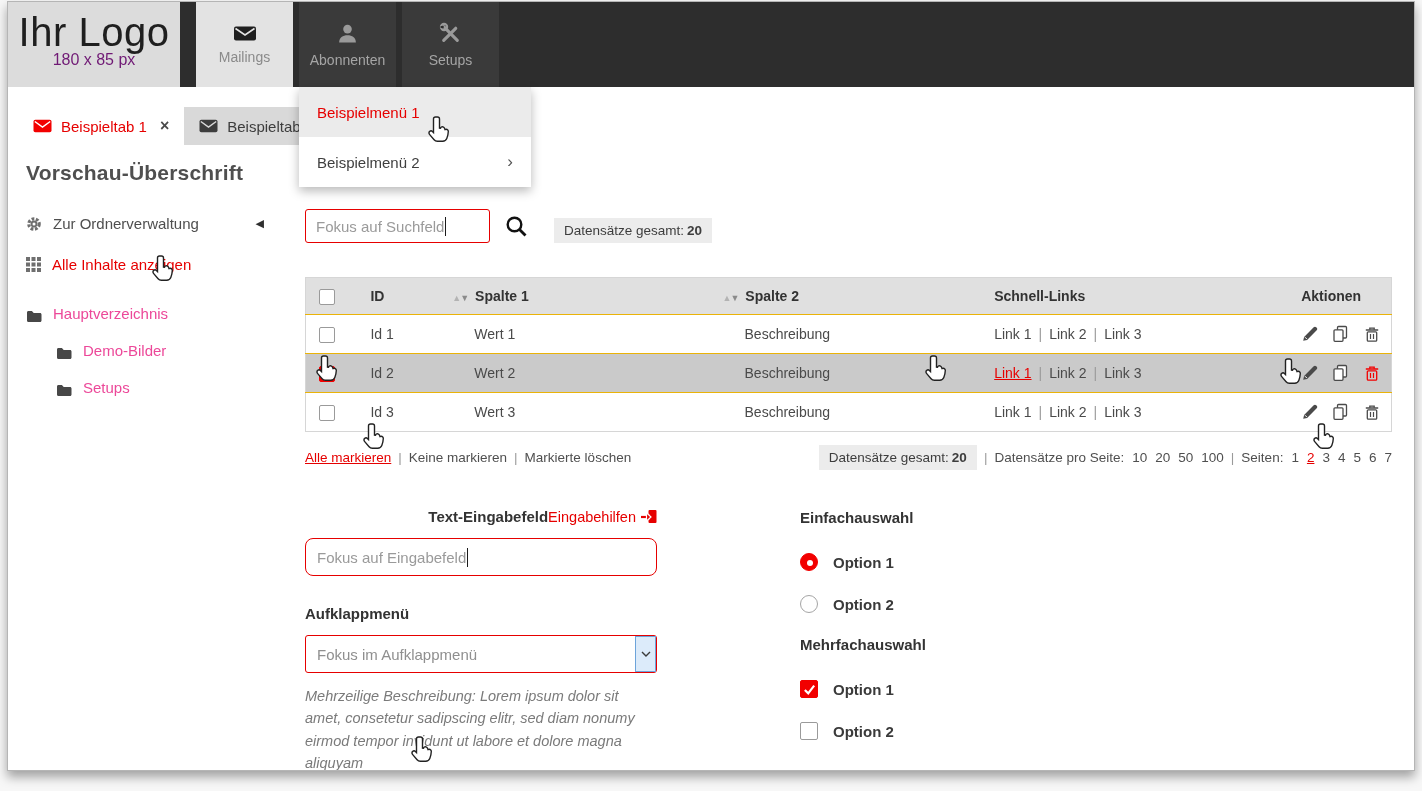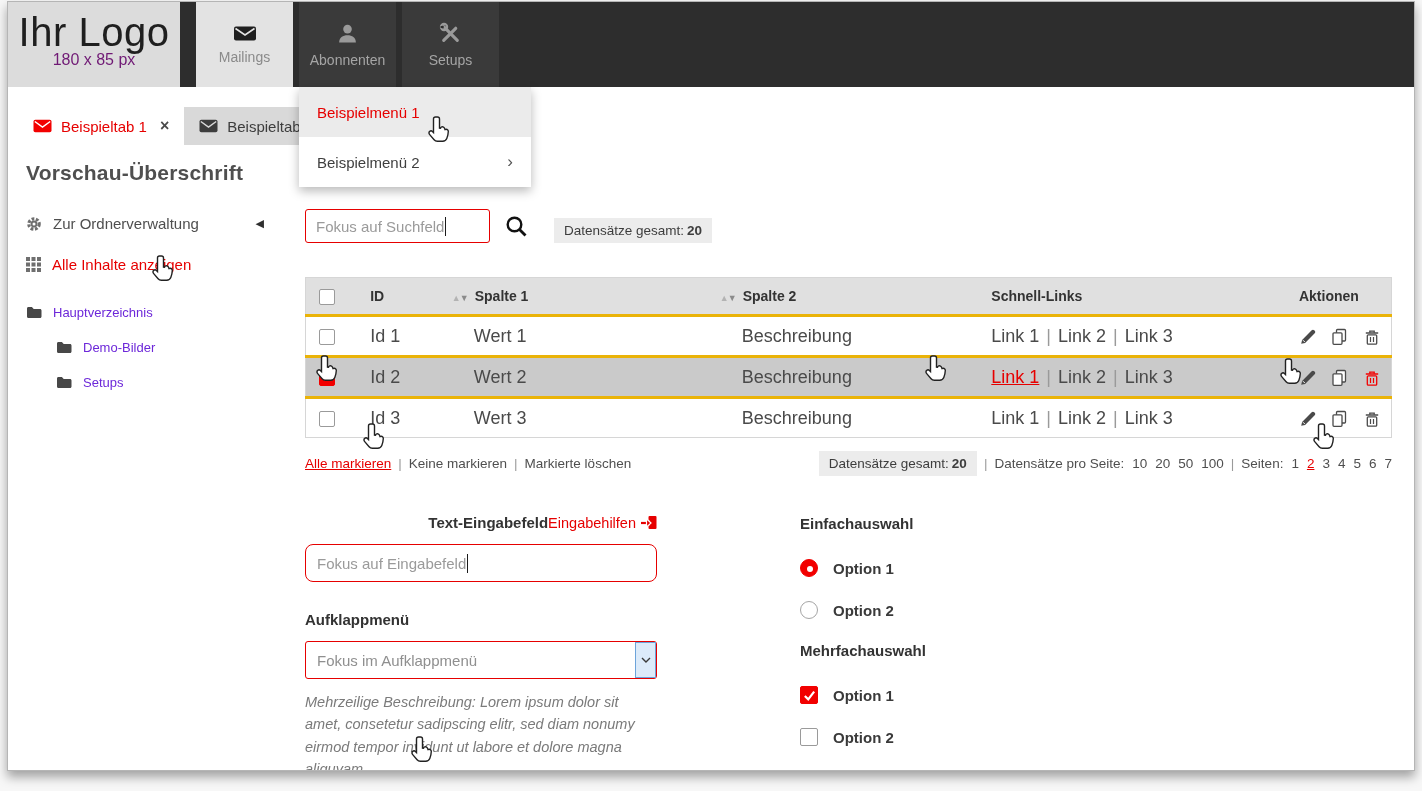--- a/index.html
+++ b/index.html
@@ -33,34 +33,34 @@
   .tab.inactive{background:#d9d9d9;color:#3d3d3d;padding-right:30px;}
   .tab .close{color:#4a4a4a;font-size:16px;font-weight:bold;margin-left:4px;}
   
   .content{display:flex;}
   .sidebar{width:287px;flex-shrink:0;box-sizing:border-box;padding:16px 0 0 10px;}
   .side-heading{font-size:21px;font-weight:600;color:#4f4f4f;margin:0 0 30px 8px;letter-spacing:.2px;}
   .side-item{display:flex;align-items:center;gap:11px;width:238px;margin:0 0 24px 8px;font-size:15px;color:#4f4f4f;cursor:pointer;}
   .side-item .arrow{margin-left:auto;color:#2f2f2f;font-size:11px;}
   .side-item.red{color:#e60000;}
   .tree{margin-top:32px;}
-  .tree-item{display:flex;align-items:flex-start;gap:11px;margin:0 0 20px 8px;font-size:13px;color:#6d28d9;cursor:pointer;}
+  .tree-item{display:flex;align-items:flex-end;gap:11px;margin:0 0 20px 8px;font-size:15px;color:#ec4899;cursor:pointer;}
   .tree-item.indent{margin-left:38px;}
   .main{flex:1;box-sizing:border-box;padding:64px 22px 0 10px;}
   
   .search-row{display:flex;align-items:center;}
   .search-input{width:185px;height:34px;border:1px solid #e60000;border-radius:3px;box-sizing:border-box;display:flex;align-items:center;padding:0 10px;font-size:15px;color:#9a9a9a;background:#fff;}
   .caret{display:inline-block;width:1px;height:19px;background:#1a1a1a;margin-left:1px;}
   .search-icon{margin-left:15px;cursor:pointer;}
   .badge{background:#ececec;padding:5px 10px;font-size:13.5px;color:#3d3d3d;margin-left:26px;margin-top:8px;}
   .badge b{margin-left:3px;}
   
   table.grid{width:100%;border-collapse:collapse;margin-top:34px;border:1px solid #d6d6d6;}
   table.grid th{background:#e0e0e0;height:34px;font-size:14px;color:#333;text-align:left;font-weight:700;white-space:nowrap;}
-  table.grid td{height:36px;font-size:18px;color:#4a4a4a;border-top:3px solid #eab308;white-space:nowrap;}
+  table.grid td{height:36px;font-size:14px;color:#4a4a4a;border-top:1px solid #eab308;white-space:nowrap;}
   tr.selected td{background:#cacaca;}
   .col-cb{width:40px;padding-left:13px;}
   .col-id{width:72px;padding-left:12px;}
   .col-c1{width:248px;padding-left:34px;}
   .col-c2{width:258px;padding-left:34px;}
   .col-links{width:315px;padding-left:2px;}
   .col-act{padding-left:2px;}
   th.col-c1,th.col-c2{padding-left:12px;}
   .sort{font-size:9px;color:#b3b3b3;letter-spacing:-1px;margin-right:7px;}
   .sort .dn{color:#8b8b8b;}

